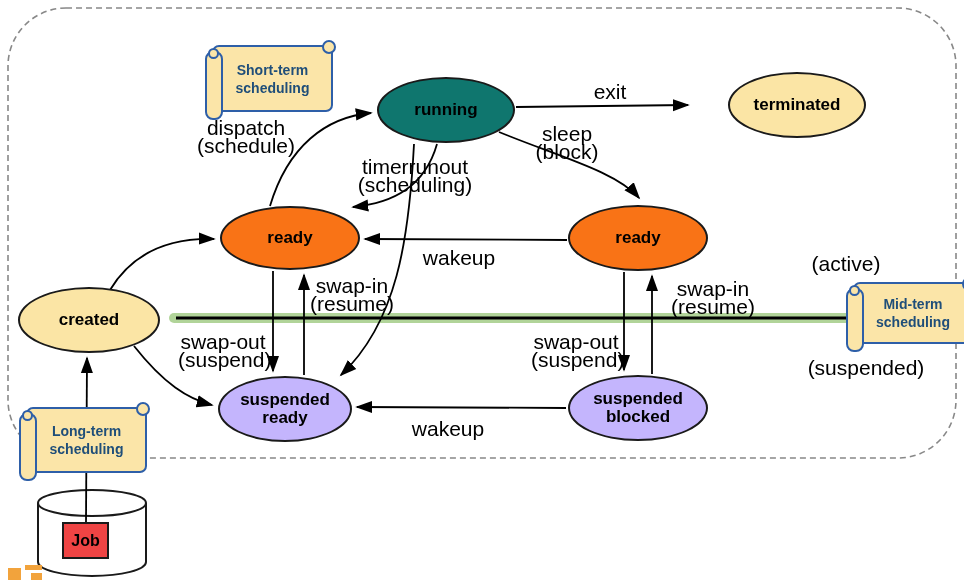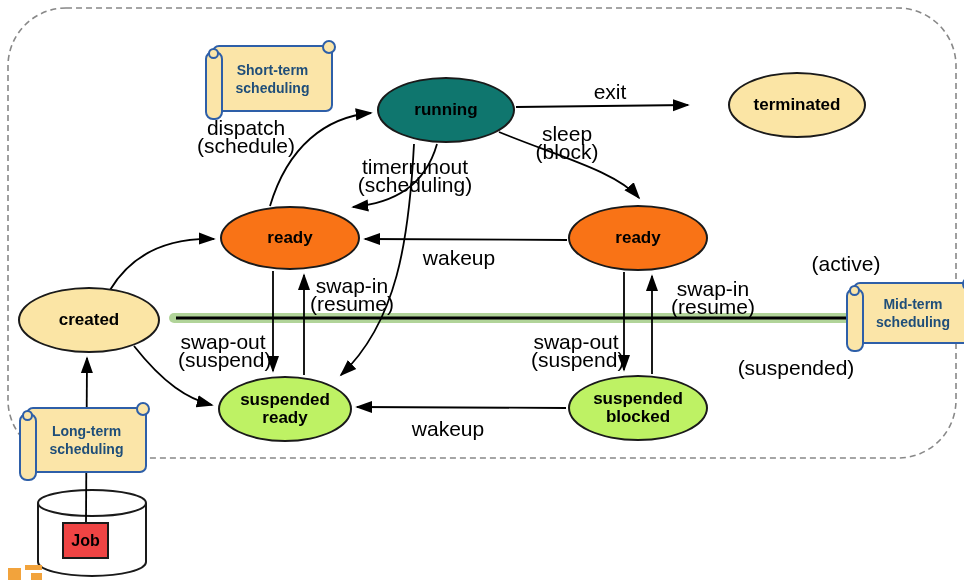--- a/index.html
+++ b/index.html
@@ -9,21 +9,21 @@
   }
   #wires{position:absolute;left:0;top:0;z-index:1;}
   .state{
     position:absolute;z-index:2;border:2px solid #1a1a1a;border-radius:50%;
     display:flex;align-items:center;justify-content:center;text-align:center;
     font-weight:bold;font-size:17px;line-height:18px;padding:0 14px;box-sizing:border-box;
   }
   .fill-yellow{background:#FBE5A5;}
   .fill-orange{background:#0f766e;}
   .fill-green{background:#f97316;}
-  .fill-blue{background:#bef264;}
+  .fill-blue{background:#c4b5fd;}
   .elabel{
     position:absolute;z-index:2;text-align:center;font-size:21px;line-height:18px;color:#000;
   }
   .scroll{
     position:absolute;z-index:3;background:#FBE5A8;border:2px solid #2E5FA8;border-radius:7px;
     display:flex;flex-direction:column;align-items:center;justify-content:center;
     font-weight:bold;font-size:14px;line-height:18px;color:#1F4E79;box-sizing:border-box;
   }
   .scroll::before{ 
     content:"";position:absolute;left:-9px;top:4px;bottom:-10px;width:14px;
@@ -140,21 +140,21 @@
     <div>swap-out</div>
     <div>(suspend)</div>
   </div>
   <div class="elabel" style="left:408px;top:420px;width:80px;">
     <div>wakeup</div>
   </div>
 
   <div class="elabel" style="left:796px;top:255px;width:100px;">
     <div>(active)</div>
   </div>
-  <div class="elabel" style="left:736px;top:359px;width:120px;">
+  <div class="elabel" style="left:806px;top:359px;width:120px;">
     <div>(suspended)</div>
   </div>
 
   <div class="scroll" style="left:212px;top:45px;width:121px;height:67px;">
     <span class="roll-dot"></span>
     <div>Short-term</div>
     <div>scheduling</div>
   </div>
   <div class="scroll" style="left:853px;top:282px;width:120px;height:62px;">
     <span class="roll-dot"></span>

